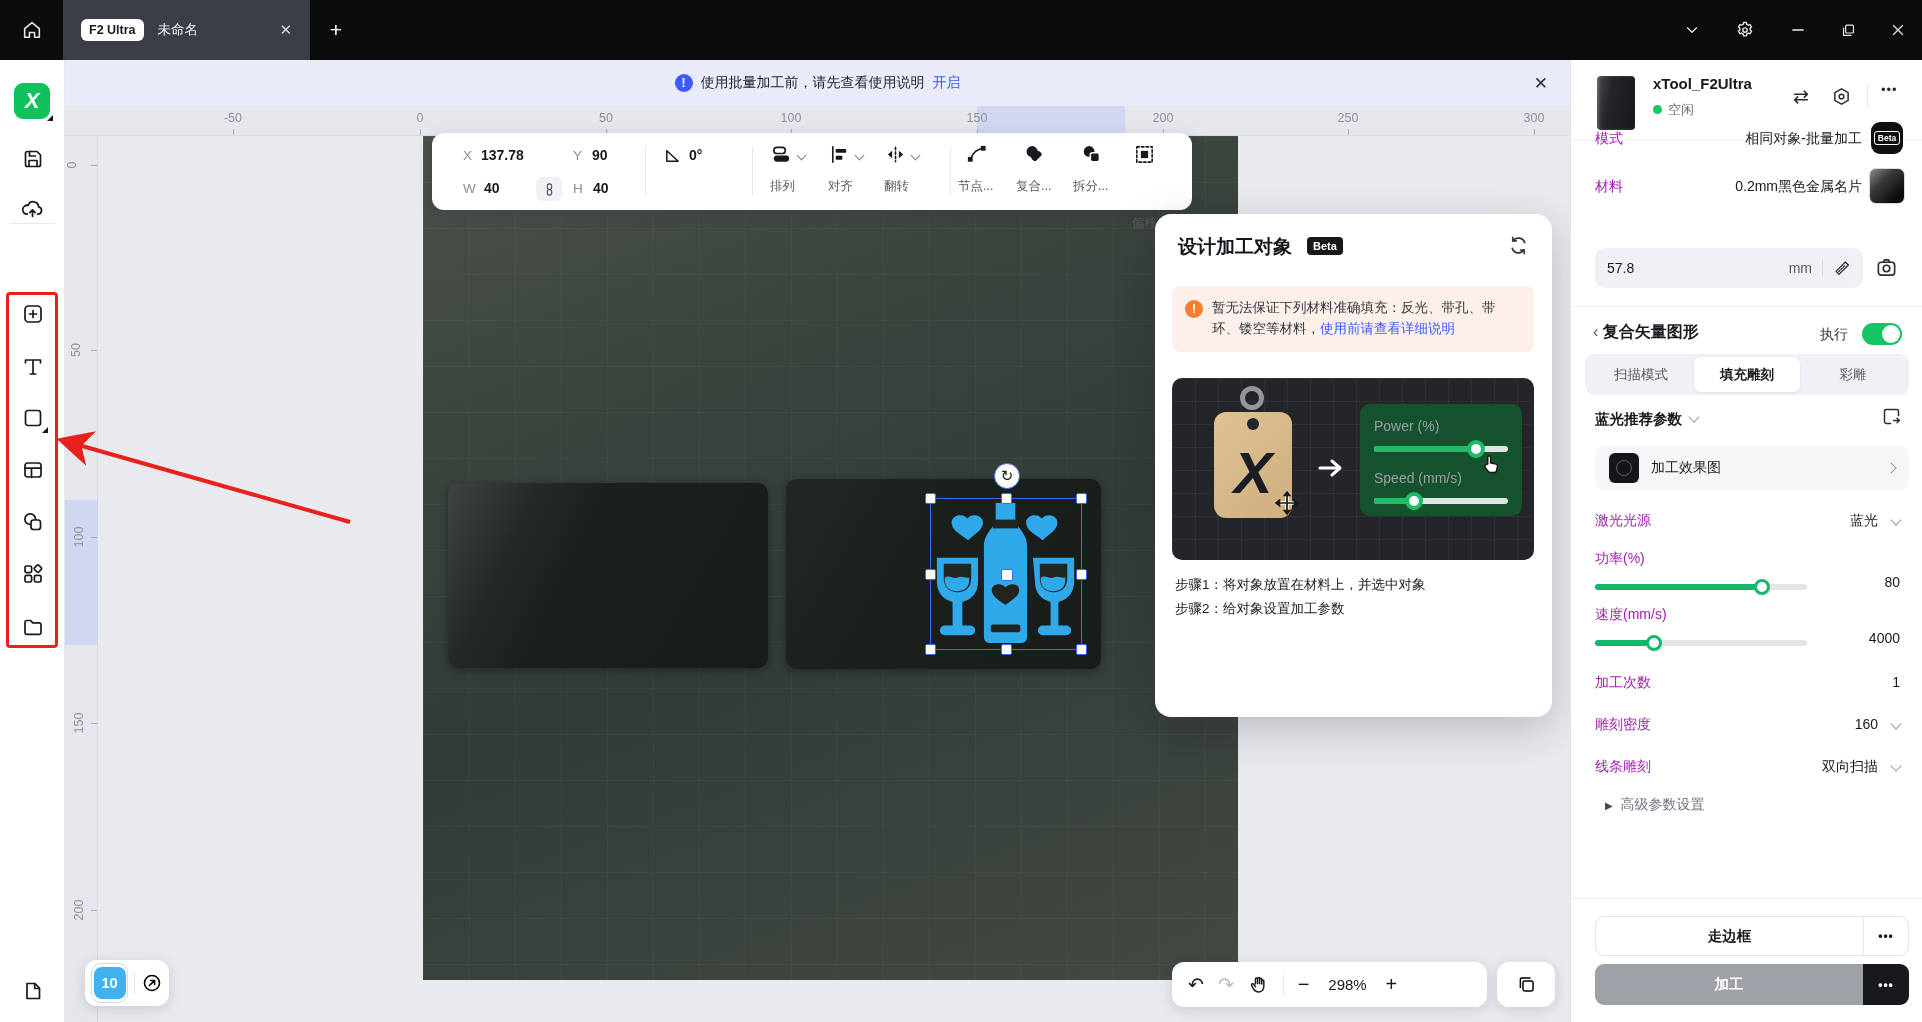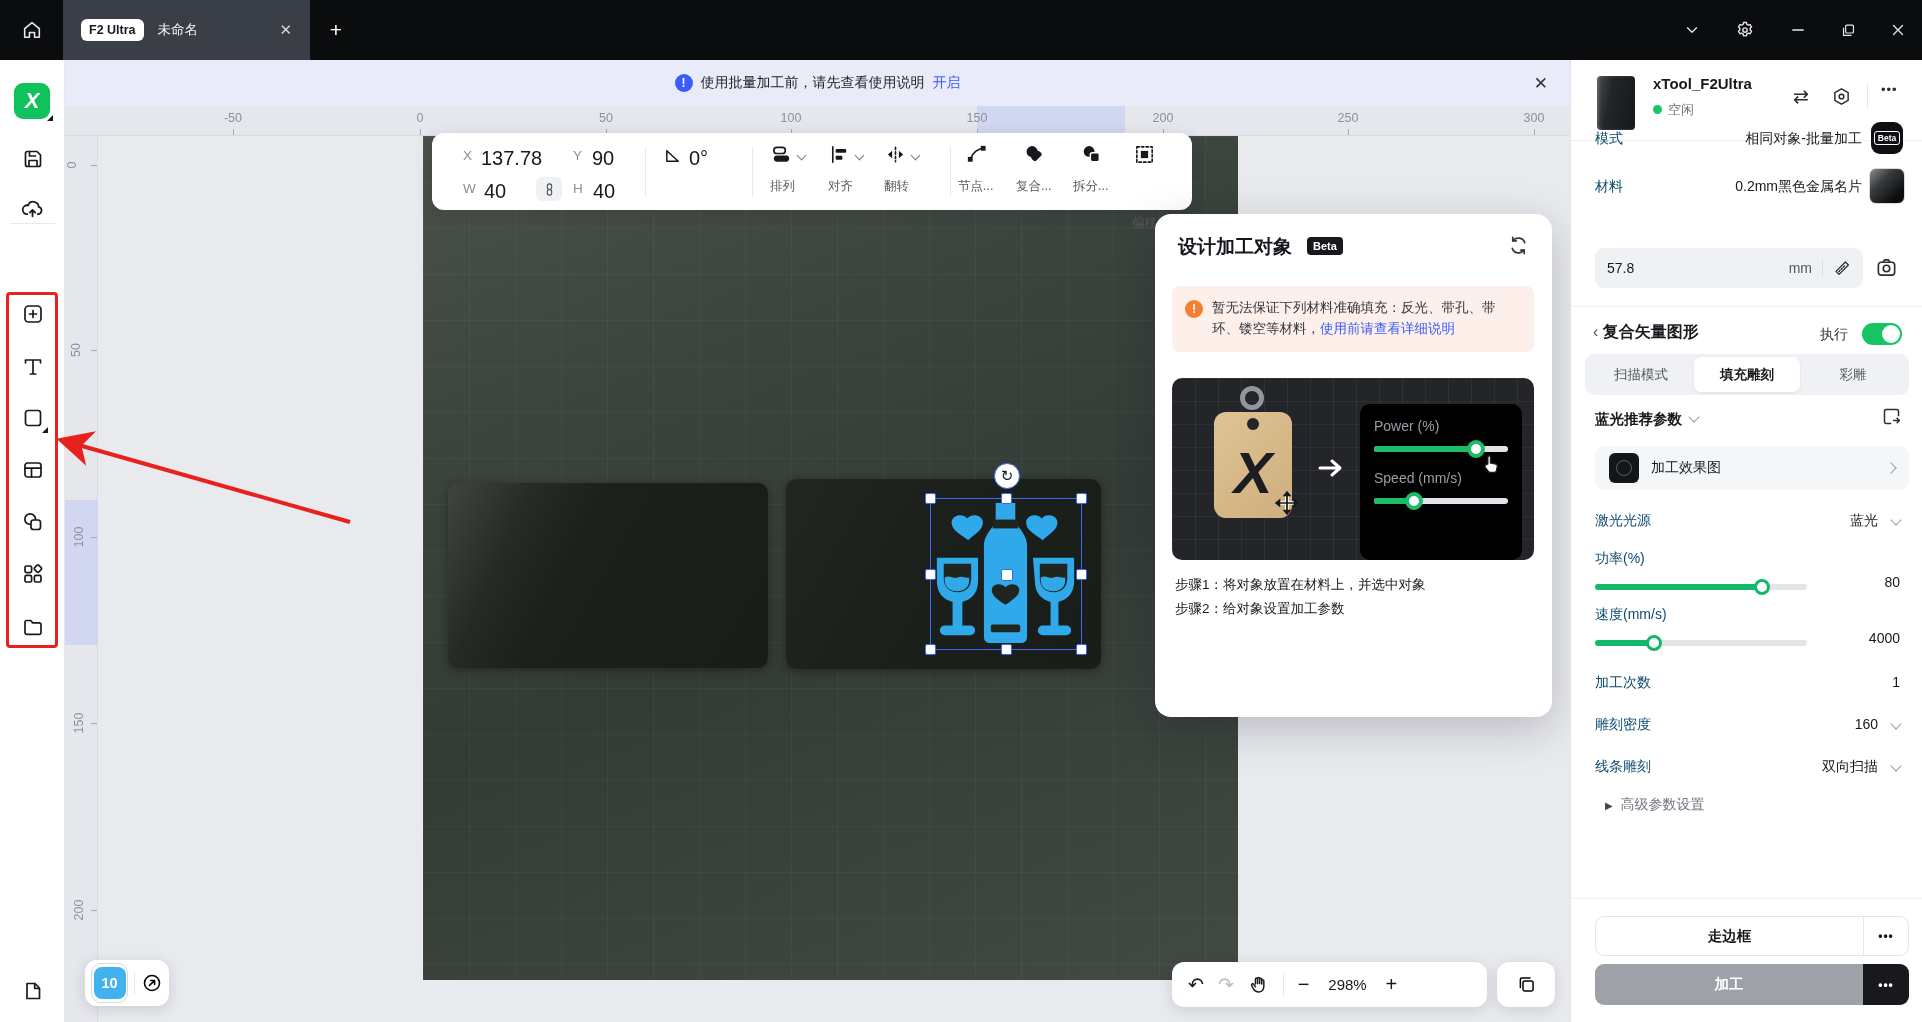--- a/index.html
+++ b/index.html
@@ -51,21 +51,21 @@
 
   
   .sel-box{left:930px;top:498px;width:152px;height:152px;border:1.5px solid #3f6af0;}
   .handle{position:absolute;width:11px;height:11px;background:#fff;border:1.5px solid #3f6af0;border-radius:2px;}
   .anchor{position:absolute;left:70px;top:70px;width:12px;height:12px;background:#fff;border:1.5px solid #3f6af0;border-radius:2px;}
   .rot{position:absolute;left:63px;top:-36px;width:26px;height:26px;background:#fff;border:1.5px solid #3f6af0;border-radius:50%;display:flex;align-items:center;justify-content:center;font-size:15px;color:#17191d;}
 
   
   .ftoolbar{left:432px;top:133px;width:760px;height:77px;background:#fff;border-radius:12px;box-shadow:0 4px 18px rgba(20,24,40,.12);color:#17191d;}
   .ft-lab{position:absolute;font-size:13.5px;color:#8a8e96;}
-  .ft-val{position:absolute;font-size:20px;color:#17191d;}
+  .ft-val{position:absolute;font-size:14px;color:#17191d;font-weight:bold;}
   .ft-div{position:absolute;top:14px;width:1px;height:49px;background:#e8e9ed;}
   .tool-ic{position:absolute;color:#17191d;}
   .tool-lb{position:absolute;font-size:12.5px;color:#55585f;}
   .chev{position:absolute;width:7px;height:7px;border-right:1.6px solid #7b7f87;border-bottom:1.6px solid #7b7f87;transform:rotate(45deg);}
   .link-pill{position:absolute;left:536px;top:173px;width:26px;height:24px;background:#f0f1f4;border-radius:6px;display:flex;align-items:center;justify-content:center;color:#4b4f57;}
 
   
   .anno{left:40px;top:410px;width:330px;height:140px;pointer-events:none;}
 
   
@@ -83,31 +83,31 @@
   .beta-b{position:absolute;left:152px;top:23px;background:#17191d;color:#fff;font-size:11px;font-weight:700;border-radius:4px;padding:3px 6px;}
   .dlg-warn{position:absolute;left:17px;top:72px;width:362px;height:66px;background:#fdefe9;border-radius:8px;padding:12px 12px 0 40px;font-size:13.5px;line-height:1.55;color:#33363c;}
   .warn-dot{position:absolute;left:13px;top:14px;width:18px;height:18px;border-radius:50%;background:#f57f31;color:#fff;font-size:12px;font-weight:700;display:flex;align-items:center;justify-content:center;}
   .dlg-link{color:#3b5bfd;}
   .illus{position:absolute;left:17px;top:164px;width:362px;height:182px;background:#232529;border-radius:10px;overflow:hidden;}
   .illus .grid2{position:absolute;inset:0;background-image:linear-gradient(rgba(255,255,255,.05) 1px,transparent 1px),linear-gradient(90deg,rgba(255,255,255,.05) 1px,transparent 1px);background-size:23px 23px;}
   .keyring{position:absolute;left:68px;top:8px;width:24px;height:24px;border:5px solid #93969c;border-radius:50%;}
   .keytag{position:absolute;left:42px;top:34px;width:78px;height:106px;background:linear-gradient(135deg,#dec394 0%,#cfae7e 100%);border-radius:12px;}
   .keyhole{position:absolute;left:33px;top:6px;width:12px;height:12px;border-radius:50%;background:#232529;}
   .xlogo{position:absolute;left:0;top:18px;width:78px;height:84px;display:flex;align-items:center;justify-content:center;font-size:58px;font-weight:800;font-style:italic;color:#1b1d22;}
-  .illus-card{position:absolute;left:188px;top:26px;width:162px;height:156px;background:#000000;border-radius:10px;padding:14px 14px 0;}
+  .illus-card{position:absolute;left:188px;top:26px;width:162px;height:112px;background:#14532d;border-radius:10px;padding:14px 14px 0;}
   .sl-lab{font-size:14px;color:#9b9ea6;}
   .sl-track{position:relative;height:6px;border-radius:3px;background:#e1e3e8;margin:12px 0 18px;}
   .sl-fill{position:absolute;left:0;top:0;height:6px;border-radius:3px;background:#1cbd66;}
   .sl-knob{position:absolute;top:-6px;width:18px;height:18px;background:#fff;border:4px solid #1cbd66;border-radius:50%;transform:translateX(-50%);}
   .dlg-step{position:absolute;left:20px;font-size:13.5px;color:#17191d;}
   .dlg-next{position:absolute;left:20px;top:438px;width:357px;height:46px;background:#17191d;border-radius:8px;color:#fff;font-size:15px;display:flex;align-items:center;justify-content:center;}
 
   
   .rpanel{left:1570px;top:60px;width:352px;height:962px;background:#fff;border-left:1px solid #e3e4e8;color:#17191d;}
-  .rp-lab{position:absolute;font-size:14px;color:#0c4a6e;}
+  .rp-lab{position:absolute;font-size:14px;color:#a21caf;}
   .rp-val{position:absolute;font-size:14px;color:#17191d;text-align:right;}
   .rp-div{position:absolute;left:0;width:352px;height:1px;background:#eef0f3;}
   .dev-img{position:absolute;left:26px;top:16px;width:38px;height:54px;background:linear-gradient(100deg,#4a4d52 0%,#232529 35%,#17181c 100%);border-radius:4px;box-shadow:inset 2px 0 3px rgba(255,255,255,.18);}
   .gdot{width:9px;height:9px;border-radius:50%;background:#1cc464;display:inline-block;margin-right:6px;}
   .toggle{position:absolute;width:40px;height:22px;background:#17c464;border-radius:11px;}
   .toggle:after{content:"";position:absolute;right:2px;top:2px;width:18px;height:18px;border-radius:50%;background:#fff;}
   .tabs{position:absolute;left:14px;top:294px;width:324px;height:41px;background:#f0f1f4;border-radius:9px;display:flex;padding:3px;font-size:13.5px;color:#54575f;}
   .tabs .t{flex:1;display:flex;align-items:center;justify-content:center;border-radius:7px;}
   .tabs .t.active{background:#fff;color:#17191d;font-weight:700;box-shadow:0 1px 3px rgba(20,24,40,.08);}
   .eff-card{position:absolute;left:24px;top:386px;width:314px;height:44px;background:#f5f6f8;border-radius:10px;display:flex;align-items:center;gap:12px;padding:0 14px;font-size:14px;}

